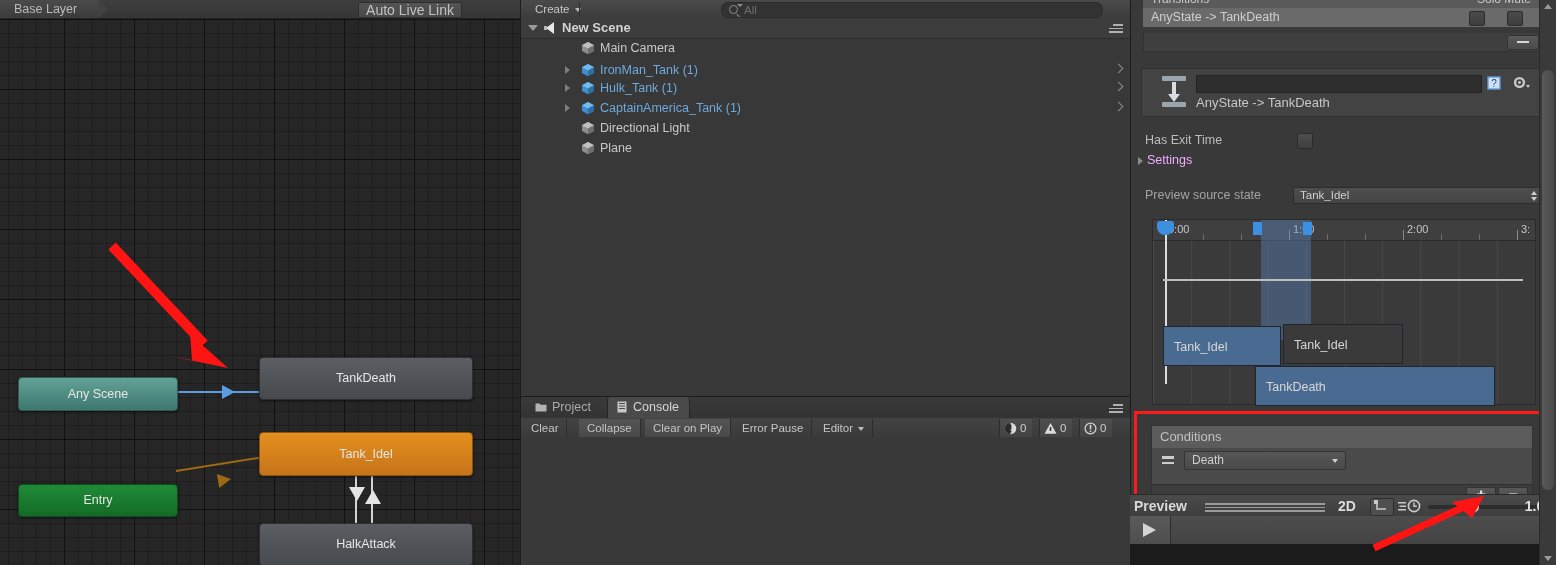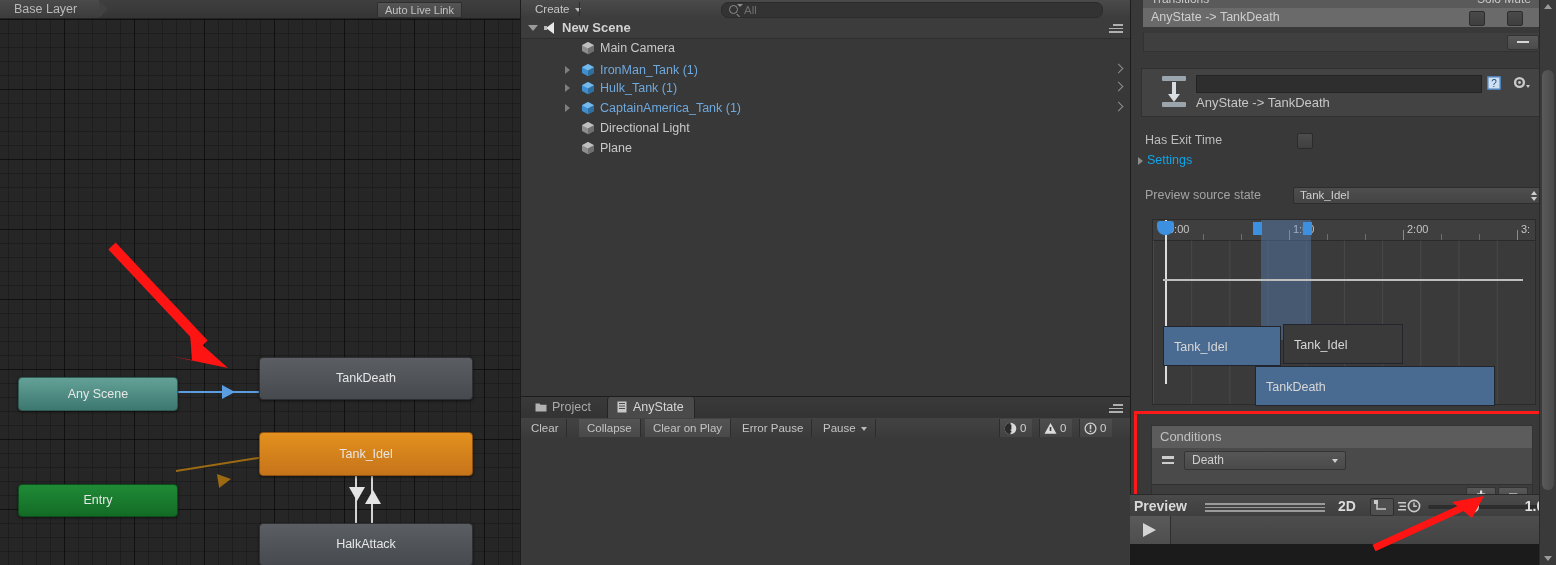--- a/index.html
+++ b/index.html
@@ -23,21 +23,21 @@
   .anim-topbar{position:absolute;left:0;top:0;width:520px;height:18px;
       background:linear-gradient(to bottom,#3f3f3f,#353535);
       border-bottom:1px solid #232323;}
   .breadcrumb{position:absolute;left:0;top:0;height:18px;line-height:18px;
       padding-left:14px;padding-right:22px;color:#b9b9b9;font-size:12.5px;
       background:linear-gradient(to bottom,#4a4a4a,#3c3c3c);}
   .breadcrumb:after{content:"";position:absolute;right:-9px;top:0;
       width:0;height:0;border-top:9px solid transparent;
       border-bottom:9px solid transparent;border-left:9px solid #414141;}
   .auto-live{position:absolute;right:58px;top:2px;height:14px;line-height:14px;
-      padding:0 7px;font-size:11px;color:#c2c2c2;
+      padding:0 7px;font-size:14px;color:#c2c2c2;
       background:linear-gradient(to bottom,#545454,#494949);
       border:1px solid #2e2e2e;border-radius:1px;}
 
   .node{position:absolute;border-radius:4px;color:#e6e6e6;
         text-align:center;font-size:12.5px;
         box-shadow:0 1px 3px rgba(0,0,0,.55);}
   .node span{display:block;width:100%;}
   .n-exit{left:283px;top:304px;width:160px;height:32px;line-height:32px;
       background:linear-gradient(to bottom,#a51d1d,#7b1010);
       border:1px solid #5d0c0c;}
@@ -195,21 +195,21 @@
   .ins-sub{position:absolute;left:54px;top:26px;line-height:16px;font-size:13px;color:#c7c7c7;}
 
   .row-exit{position:absolute;left:0;top:130px;width:426px;height:20px;}
   .row-exit .lbl{position:absolute;left:14px;top:0;line-height:20px;font-size:12.5px;color:#bcbcbc;}
   .row-exit .chk{position:absolute;left:166px;top:3px;width:14px;height:14px;border-radius:2px;
       background:linear-gradient(to bottom,#4d4d4d,#3f3f3f);border:1px solid #2b2b2b;}
   .row-settings{position:absolute;left:0;top:152px;width:426px;height:18px;}
   .row-settings .tri{position:absolute;left:7px;top:5px;
       border-top:4.5px solid transparent;border-bottom:4.5px solid transparent;
       border-left:5.5px solid #8c8c8c;}
-  .row-settings .lbl{position:absolute;left:16px;top:-1px;line-height:18px;font-size:12.5px;color:#0ea5e9;}
+  .row-settings .lbl{position:absolute;left:16px;top:-1px;line-height:18px;font-size:12.5px;color:#f0abfc;}
 
   .row-preview{position:absolute;left:0;top:186px;width:426px;height:18px;}
   .row-preview .lbl{position:absolute;left:14px;top:0;line-height:18px;font-size:12.5px;color:#a3a3a3;}
   .pv-popup{position:absolute;left:162px;top:1px;width:250px;height:15px;
       background:linear-gradient(to bottom,#4e4e4e,#444);border:1px solid #2d2d2d;border-radius:2px;}
   .pv-popup .val{position:absolute;left:6px;top:-1px;line-height:16px;font-size:11.5px;color:#d0d0d0;}
   .pv-popup .updn{position:absolute;right:7px;top:3px;}
   .pv-popup .updn i{display:block;width:0;height:0;border-left:3.5px solid transparent;
       border-right:3.5px solid transparent;}
   .pv-popup .updn .u{border-bottom:4px solid #cfcfcf;margin-bottom:2px;}
@@ -436,36 +436,36 @@
         <svg class="ticon" viewBox="0 0 12 12">
           <path d="M0.5 2.5h4l1 1.3h6v6.7h-11z" fill="#b2b2b2"></path>
         </svg><span>Project</span>
       </div>
       <div class="tab active" style="left:86px">
         <svg class="ticon" viewBox="0 0 12 12">
           <rect x="1.5" y="0.5" width="9" height="11" fill="#c8c8c8"></rect>
           <rect x="3" y="2" width="6" height="1" fill="#4a4a4a"></rect>
           <rect x="3" y="4.5" width="6" height="1" fill="#4a4a4a"></rect>
           <rect x="3" y="7" width="6" height="1" fill="#4a4a4a"></rect>
-        </svg><span>AnyState</span>
+        </svg><span>Console</span>
       </div>
       <span class="cons-menu">
           <i></i>
           <i></i>
           <i></i>
         </span>
     </div>
 
     <div class="ctoolbar">
       <div class="cbtn" style="left:2px">Clear</div>
       <div class="cbtn raised" style="left:58px">Collapse</div>
       <div class="cbtn raised" style="left:124px">Clear on Play</div>
       <div class="cbtn" style="left:213px">Error Pause</div>
       <div class="cbtn" style="left:294px">
-        <span>Pause</span><i class="caret"></i>
+        <span>Editor</span><i class="caret"></i>
       </div>
       <div class="counter" style="left:478px">
         <svg class="cicon" viewBox="0 0 13 13">
           <circle cx="6.5" cy="6.5" r="5.8" fill="#d9d9d9"></circle>
           <path d="M6.5 0.7 A5.8 5.8 0 0 0 6.5 12.3z" fill="#2a2a2a"></path>
           <rect x="5.6" y="2.6" width="1.8" height="5" fill="#2a2a2a"></rect>
           <rect x="5.6" y="8.6" width="1.8" height="1.8" fill="#2a2a2a"></rect>
         </svg><span>0</span>
       </div>
       <div class="counter" style="left:518px">

